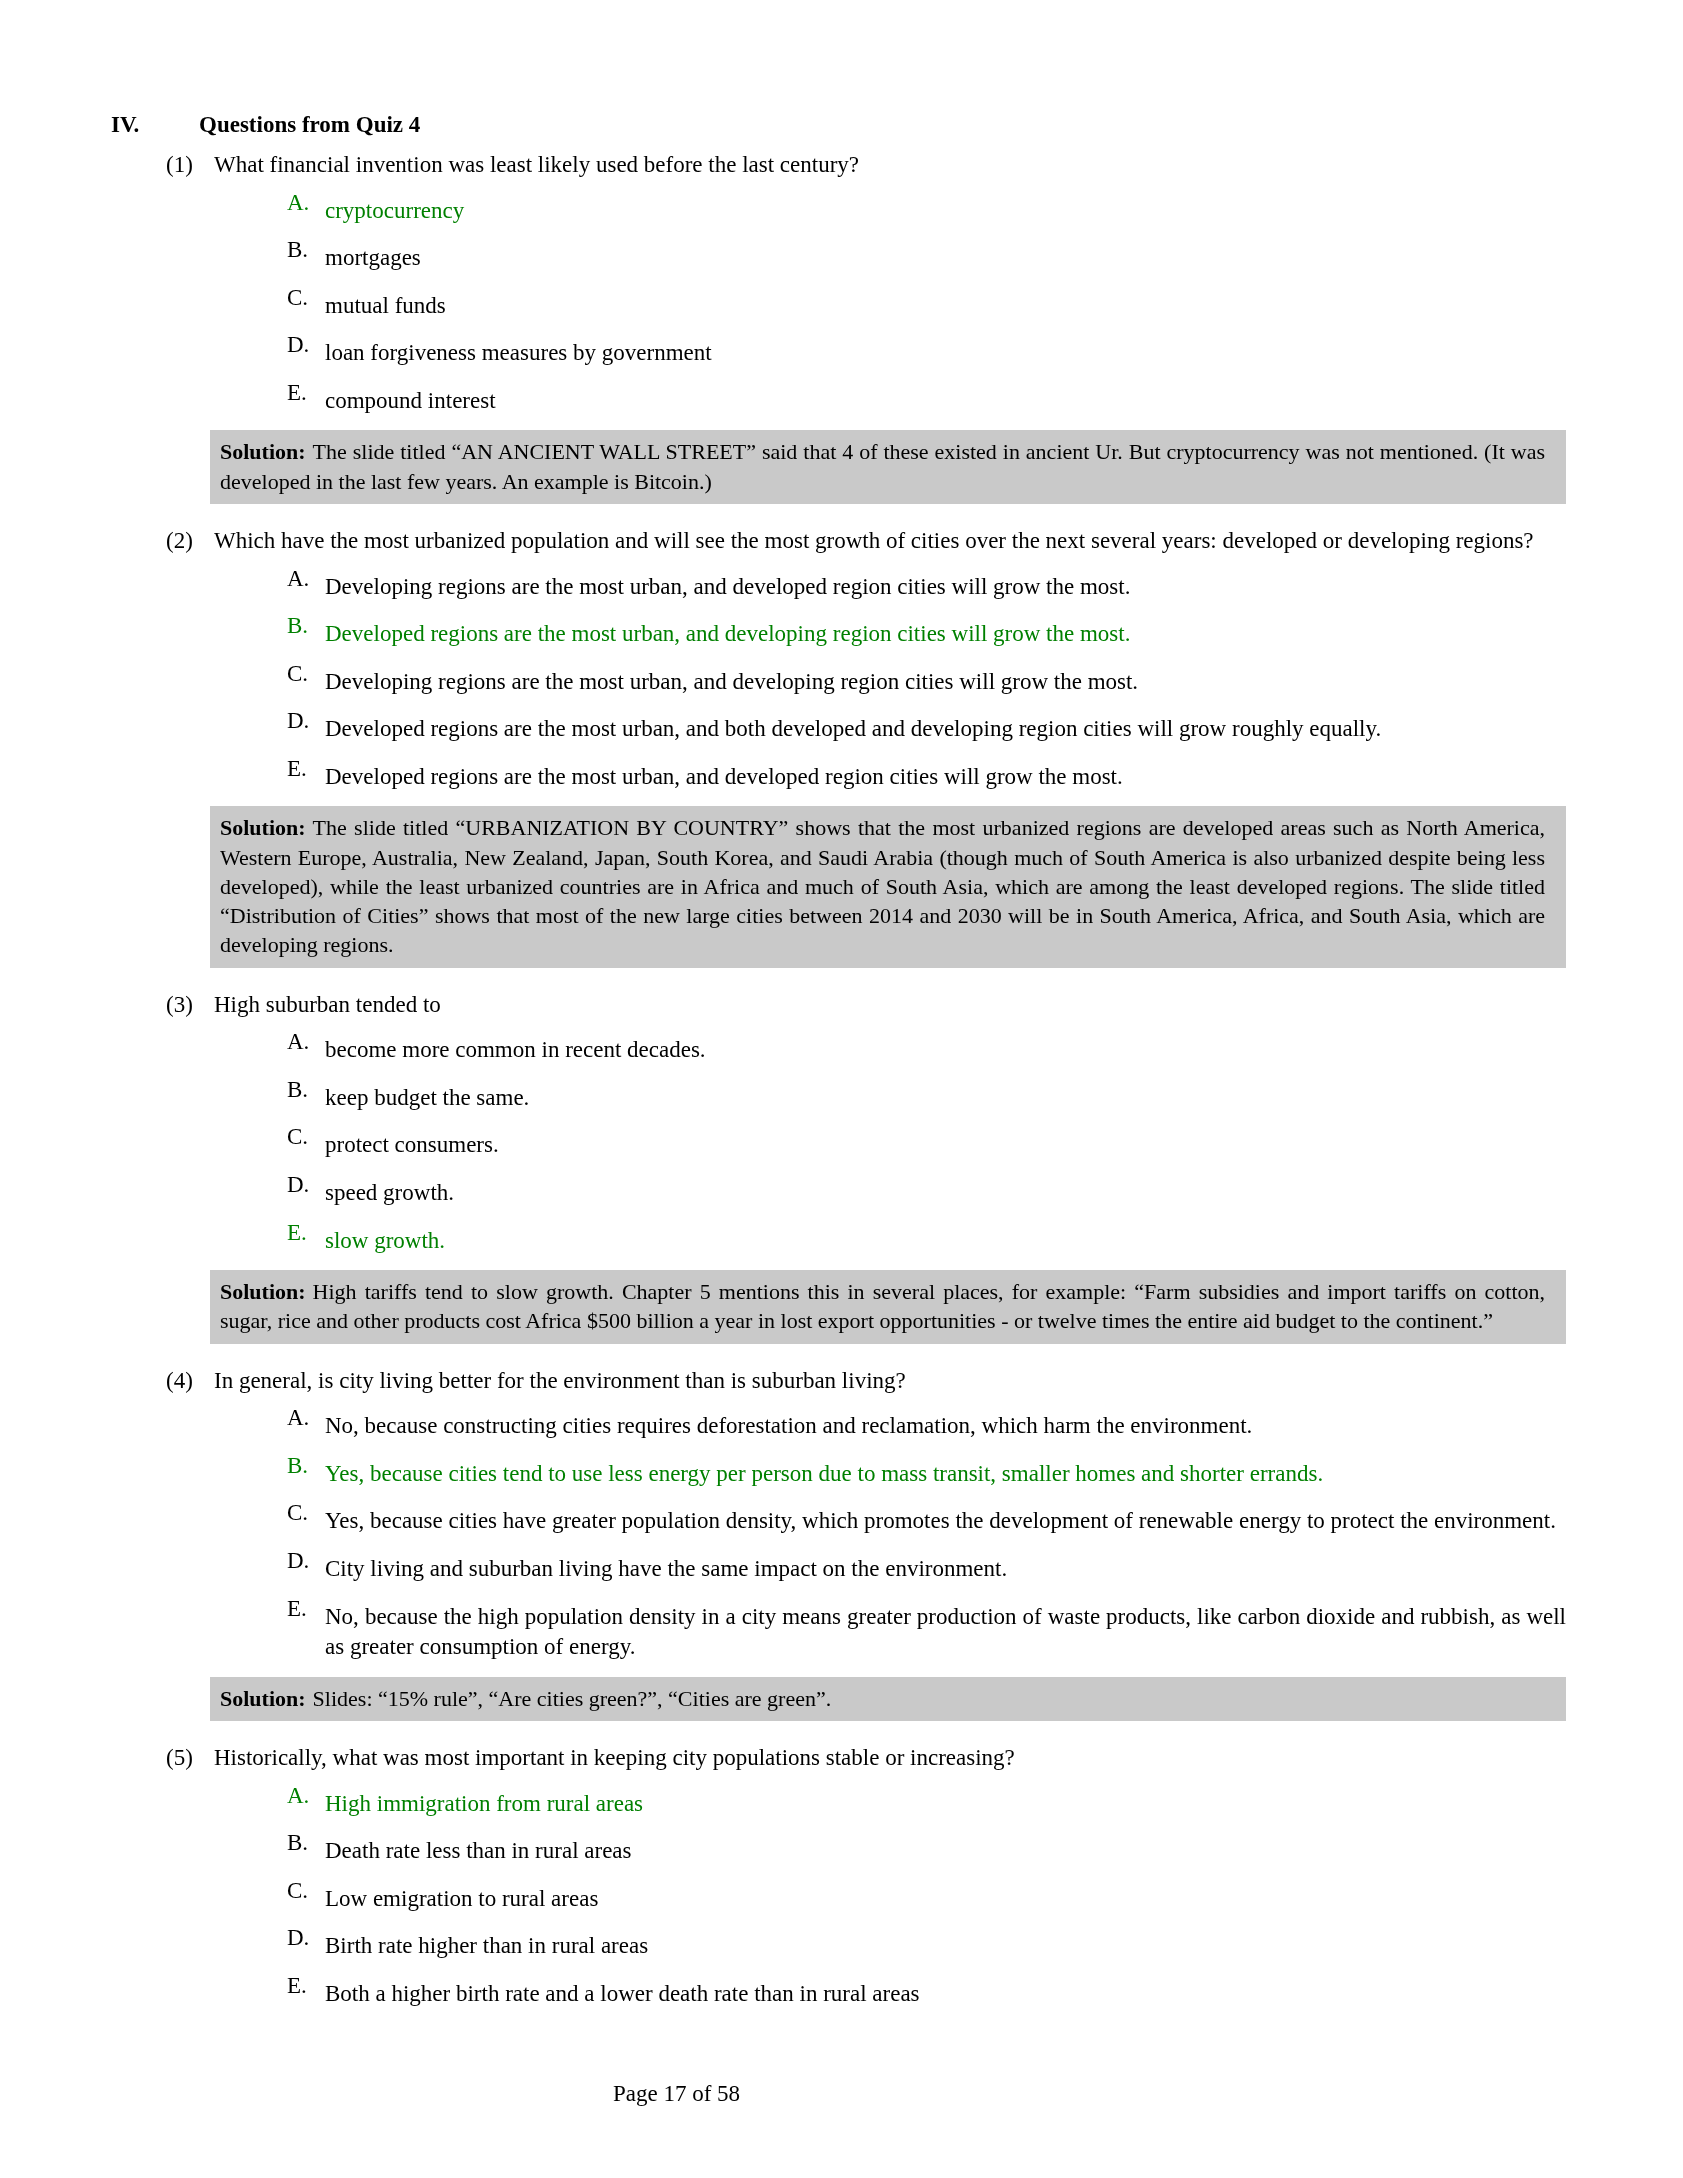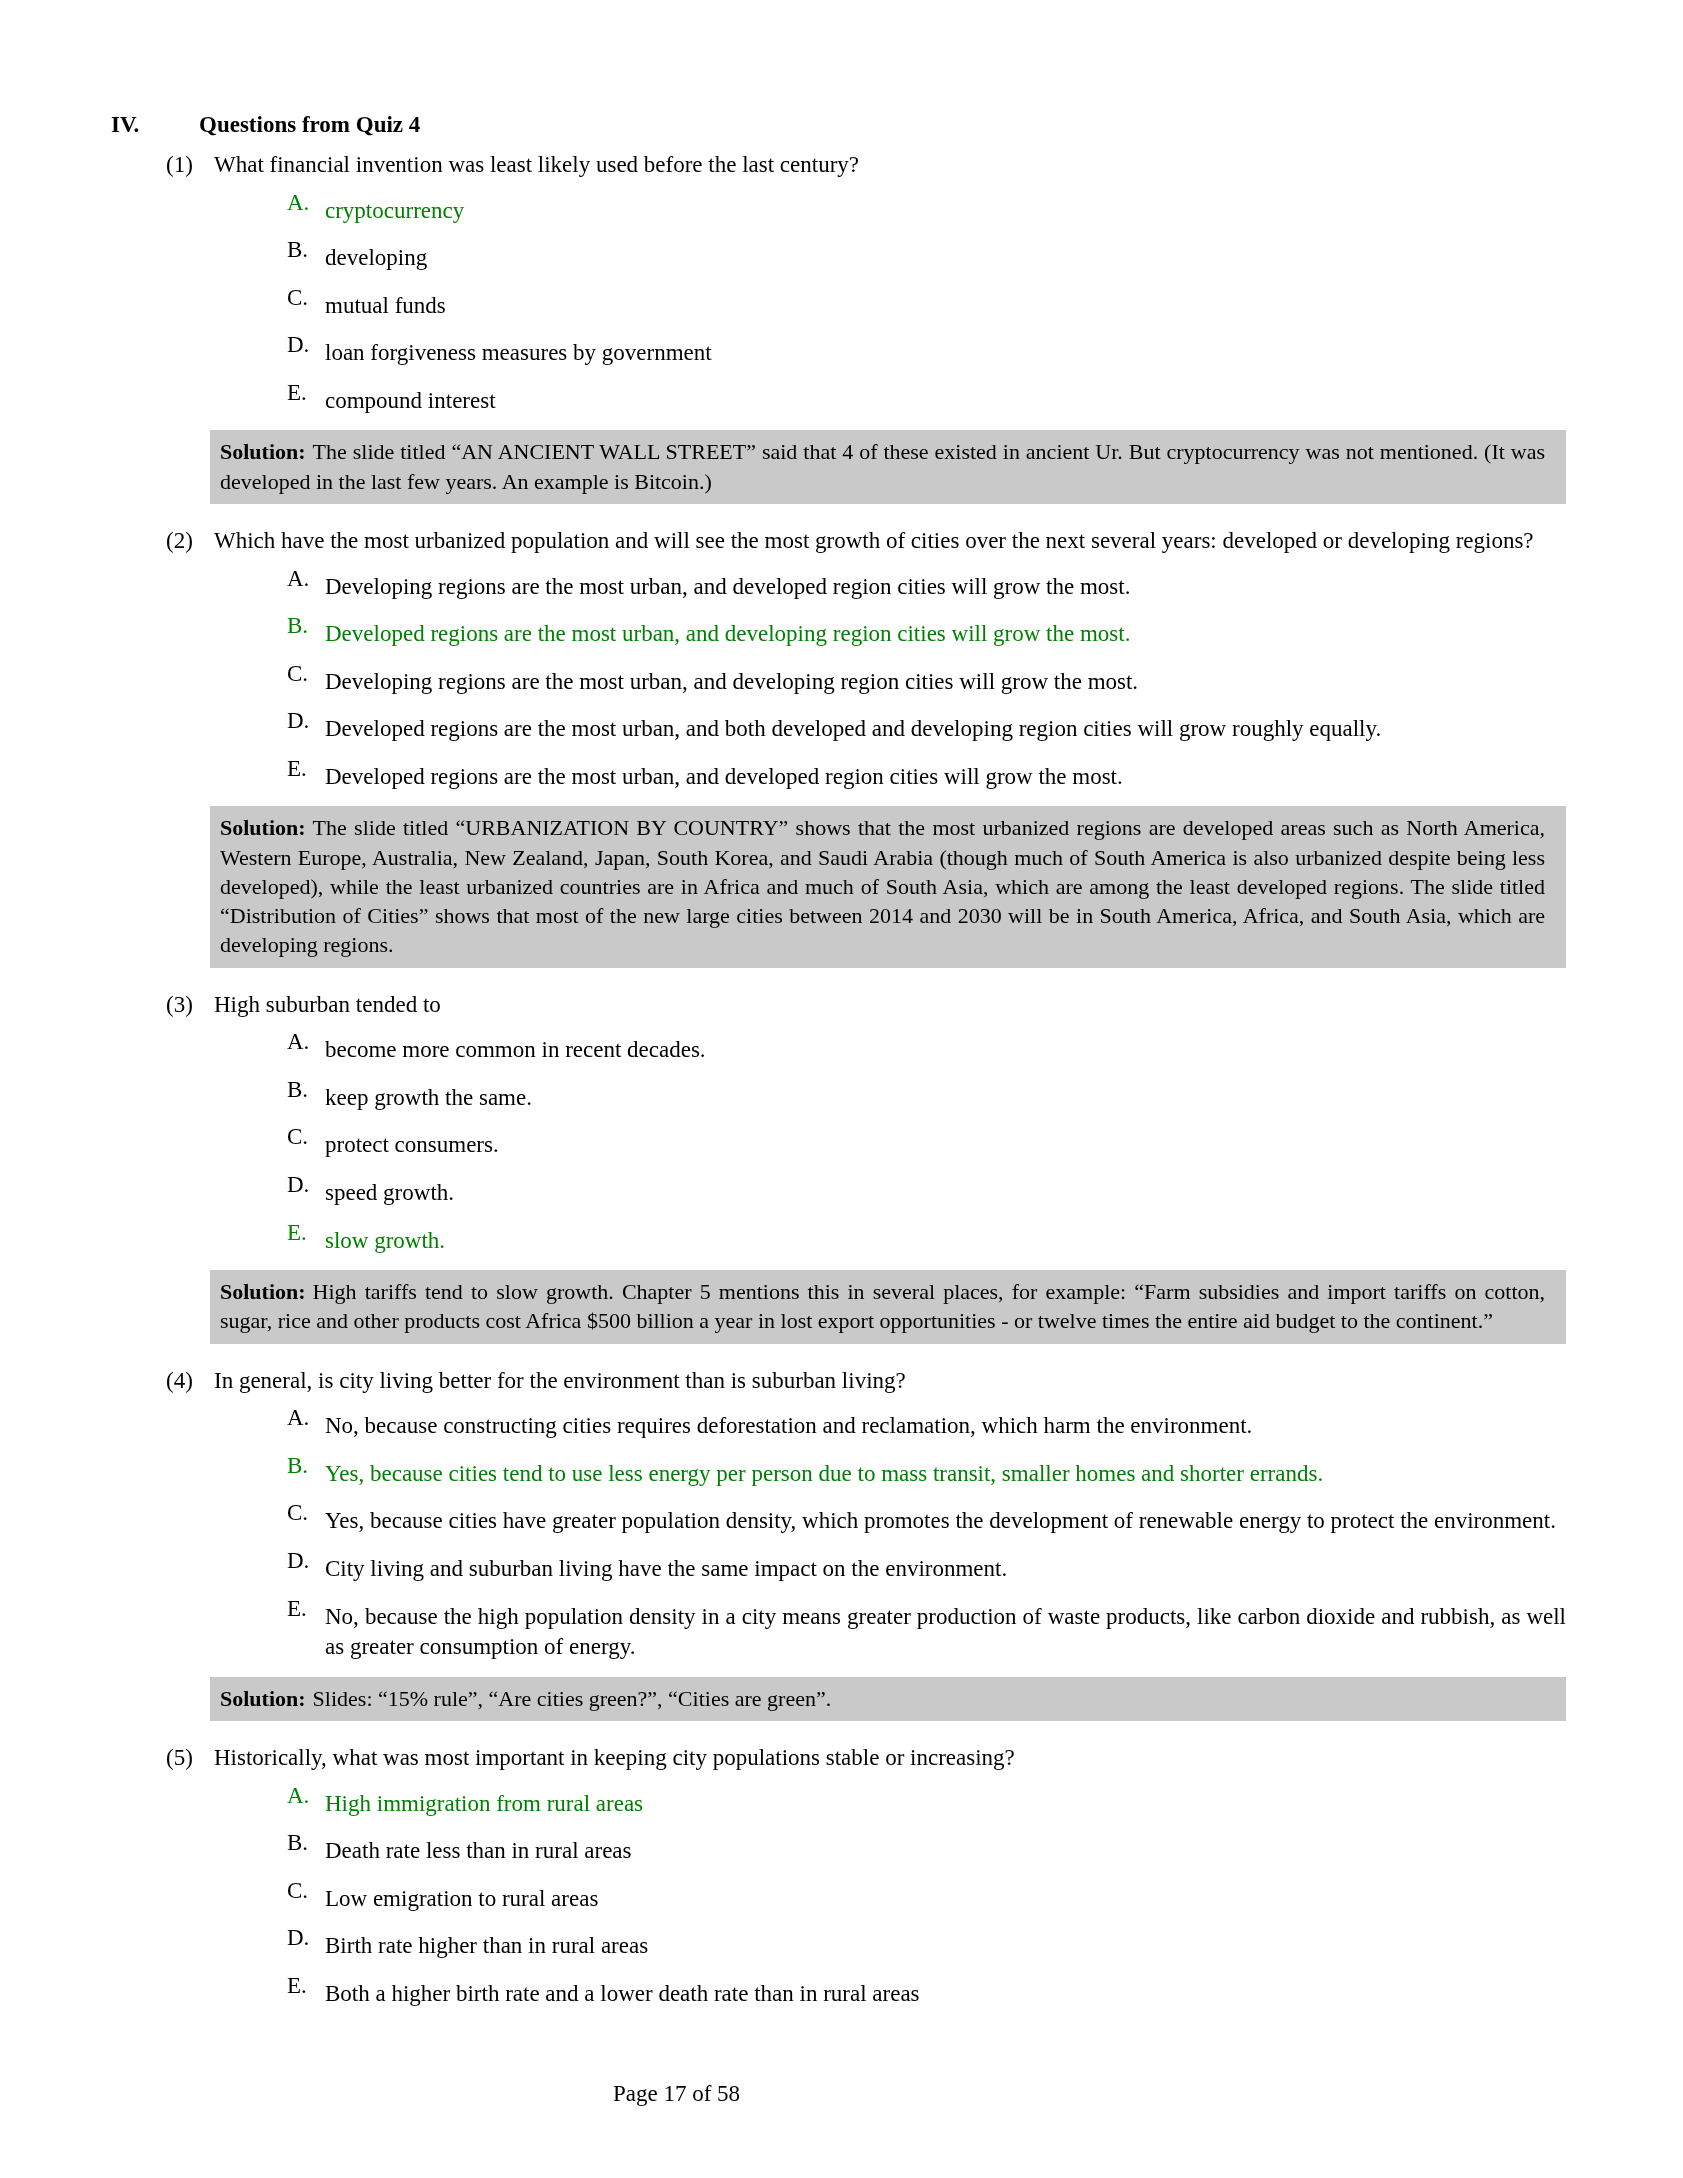--- a/index.html
+++ b/index.html
@@ -156,21 +156,21 @@
           <span class="q-num">(1)</span>
           <span class="q-text">What financial invention was least likely used before the last century?</span>
         </div>
         <div class="options">
           <div class="option-row correct">
             <span class="opt-letter">A.</span>
             <span class="opt-text">cryptocurrency</span>
           </div>
           <div class="option-row">
             <span class="opt-letter">B.</span>
-            <span class="opt-text">developing</span>
+            <span class="opt-text">mortgages</span>
           </div>
           <div class="option-row">
             <span class="opt-letter">C.</span>
             <span class="opt-text">mutual funds</span>
           </div>
           <div class="option-row">
             <span class="opt-letter">D.</span>
             <span class="opt-text">loan forgiveness measures by government</span>
           </div>
           <div class="option-row">
@@ -214,21 +214,21 @@
           <span class="q-num">(3)</span>
           <span class="q-text">High suburban tended to</span>
         </div>
         <div class="options">
           <div class="option-row">
             <span class="opt-letter">A.</span>
             <span class="opt-text">become more common in recent decades.</span>
           </div>
           <div class="option-row">
             <span class="opt-letter">B.</span>
-            <span class="opt-text">keep growth the same.</span>
+            <span class="opt-text">keep budget the same.</span>
           </div>
           <div class="option-row">
             <span class="opt-letter">C.</span>
             <span class="opt-text">protect consumers.</span>
           </div>
           <div class="option-row">
             <span class="opt-letter">D.</span>
             <span class="opt-text">speed growth.</span>
           </div>
           <div class="option-row correct">

